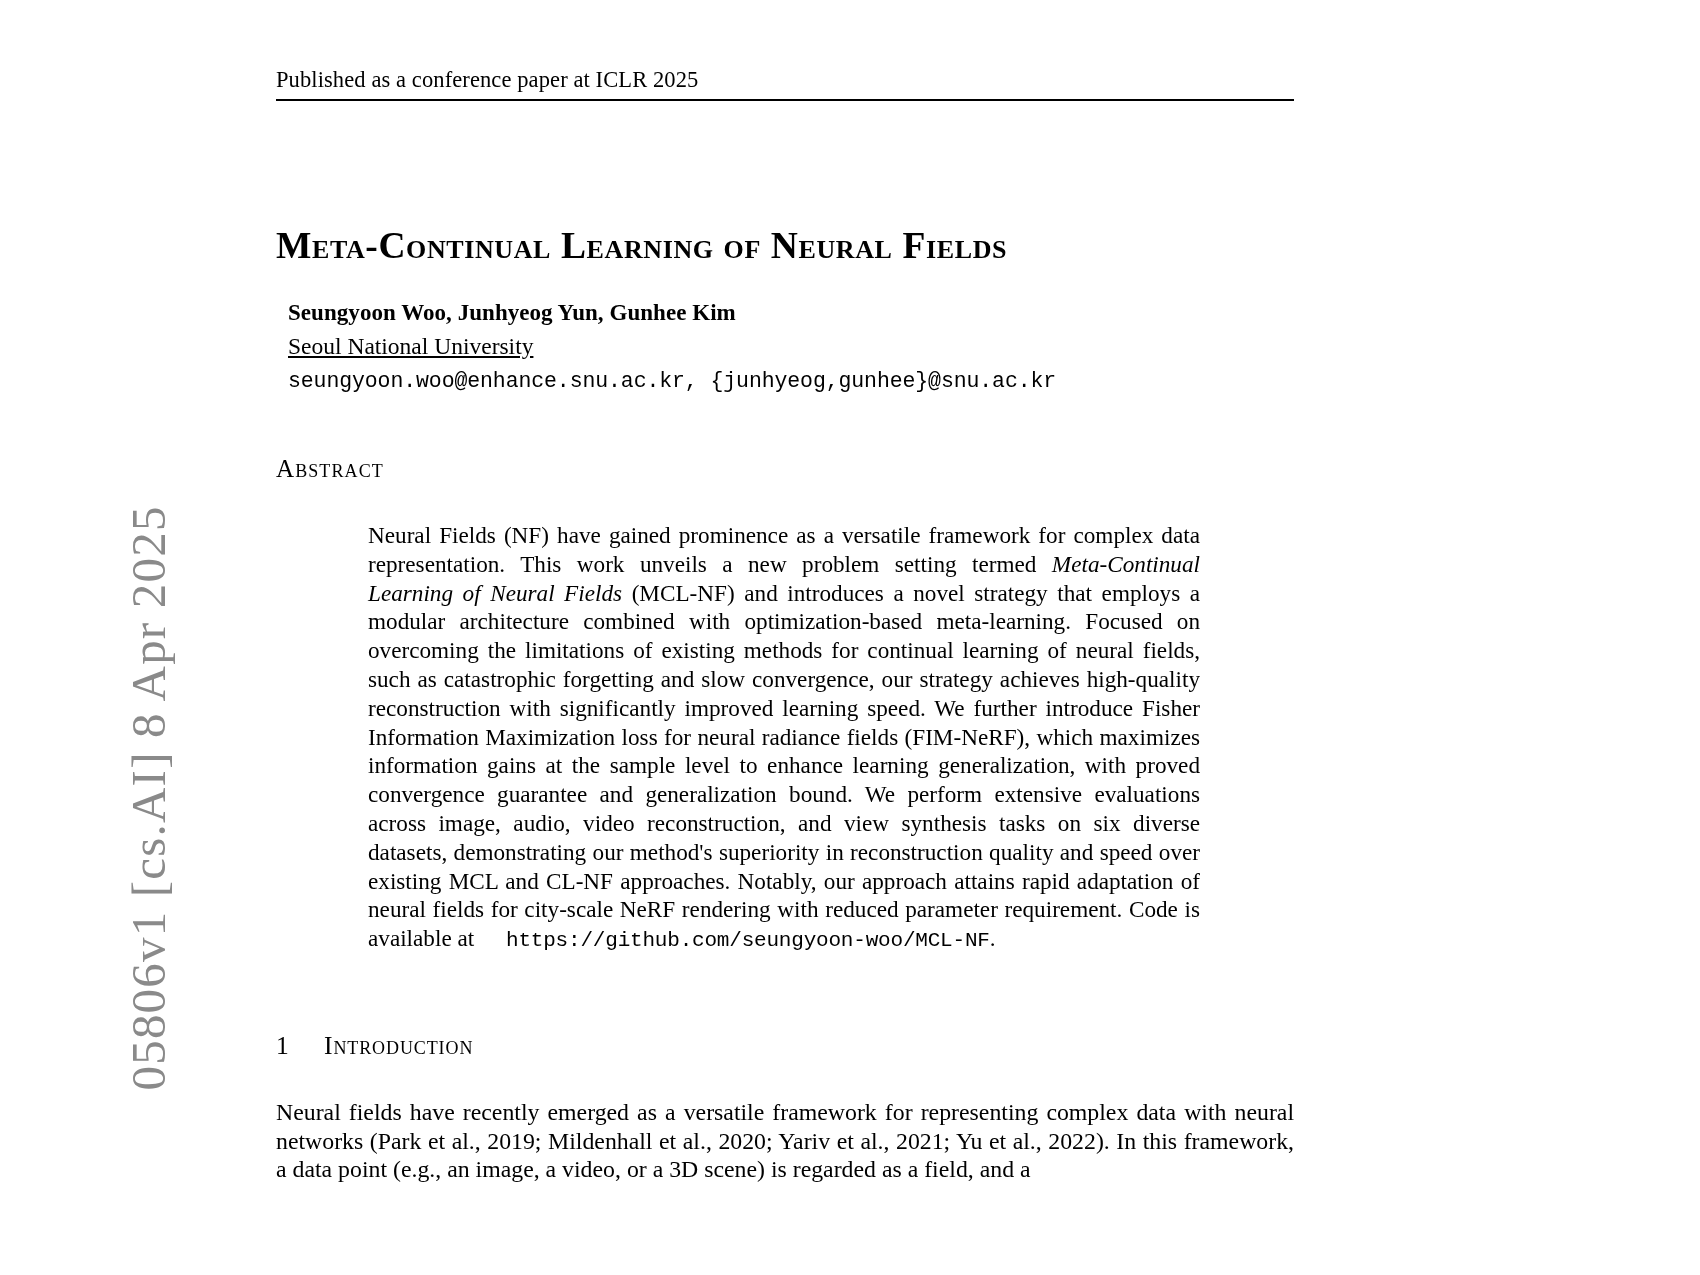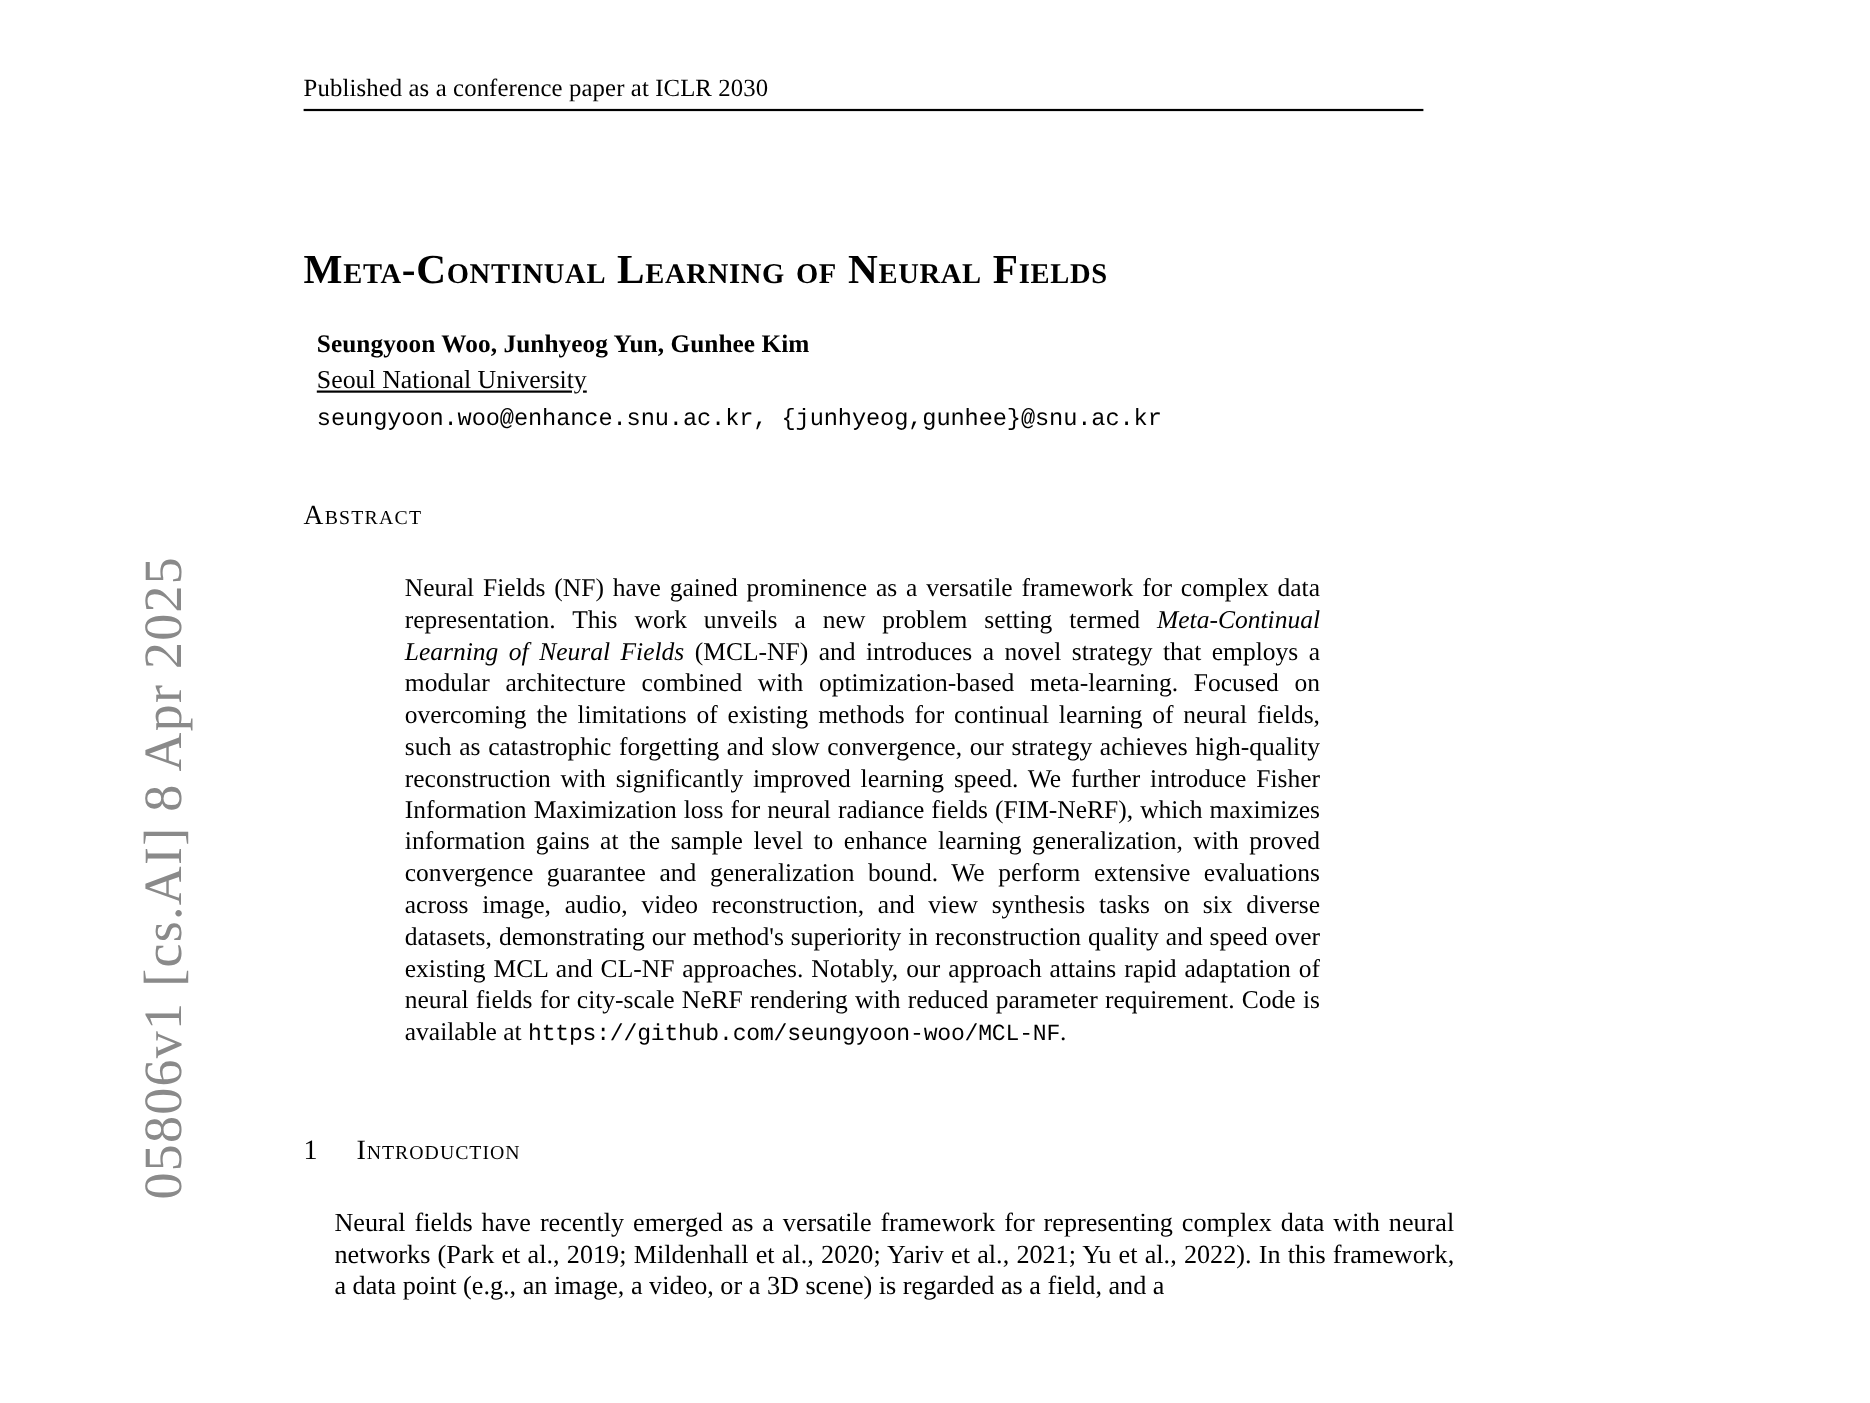--- a/index.html
+++ b/index.html
@@ -121,20 +121,21 @@
     line-height: 28.8px;
     text-align: justify;
     text-justify: inter-word;
     hyphens: manual;
   }
   .abstract-body i { font-style: italic; }
   .mono {
     font-family: "Liberation Mono", "DejaVu Sans Mono", monospace;
     font-size: 21px;
     letter-spacing: -0.2px;
+    margin-left: 26px;
   }
 
   
   .section-head {
     position: absolute;
     left: 0;
     top: 1031px;
     width: 1018px;
     font-size: 25.5px;
     font-variant: small-caps;
@@ -147,31 +148,30 @@
   }
   .intro-body {
     position: absolute;
     left: 0;
     top: 1098px;
     width: 1018px;
     font-size: 23.8px;
     line-height: 28.6px;
     text-align: justify;
     text-justify: inter-word;
-    margin-left: 28px;
   }
 </style>
 </head>
 <body>
 
 <div class="arxiv-stamp">05806v1  [cs.AI]  8 Apr 2025</div>
 
 <div class="page">
 
-  <div class="runhead">Published as a conference paper at ICLR 2030</div>
+  <div class="runhead">Published as a conference paper at ICLR 2025</div>
   <div class="runhead-rule"></div>
 
   <h1 class="title">Meta-Continual Learning of Neural Fields</h1>
 
   <div class="authors">
     <div class="author-names">Seungyoon Woo, Junhyeog Yun, Gunhee Kim</div>
     <div class="affiliation">Seoul National University</div>
     <div class="emails">seungyoon.woo@enhance.snu.ac.kr, {junhyeog,gunhee}@snu.ac.kr</div>
   </div>
 

